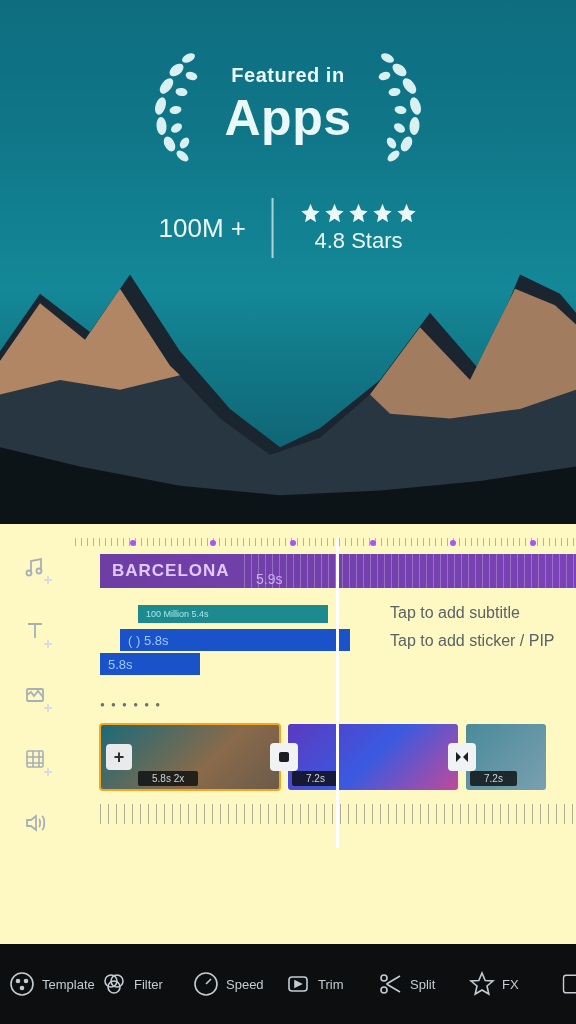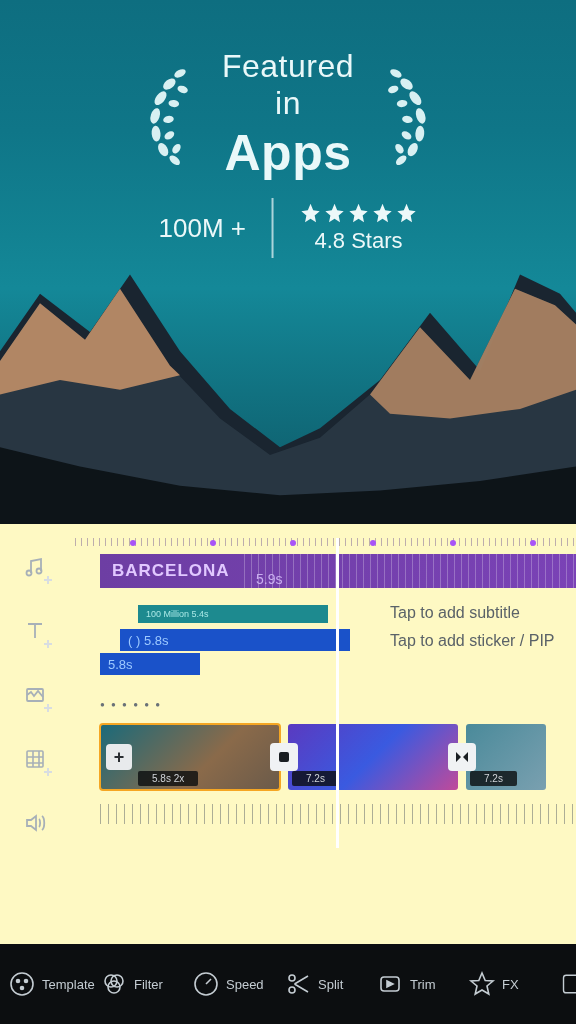--- a/index.html
+++ b/index.html
@@ -39,22 +39,22 @@
   width: 70px;
   height: 115px;
   color: #d8f0f2;
 }
 .laurel-right { transform: scaleX(-1); }
 .featured-text {
   text-align: center;
   color: #e9f8f9;
 }
 .featured-label {
-  font-size: 32px;
-  font-weight: 400;
+  font-size: 20px;
+  font-weight: 700;
   letter-spacing: 0.5px;
 }
 .featured-apps {
   font-size: 50px;
   font-weight: 700;
   letter-spacing: 0.5px;
   margin-top: 2px;
 }
 .stats-row {
   position: absolute;
@@ -550,35 +550,35 @@
   </div>
   <div class="tool-item">
     <svg class="tool-icon" viewBox="0 0 28 28" fill="none" stroke="currentColor" stroke-width="1.6">
         <circle cx="14" cy="14" r="11"></circle>
         <path d="M14 14L19 9"></path>
       </svg>
     <span class="tool-label">Speed</span>
   </div>
   <div class="tool-item">
     <svg class="tool-icon" viewBox="0 0 28 28" fill="none" stroke="currentColor" stroke-width="1.6">
+        <rect x="5" y="7" width="18" height="14" rx="3"></rect>
+        <path d="M11 11l6 3-6 3z" fill="currentColor"></path>
+      </svg>
+    <span class="tool-label">Trim</span>
+  </div>
+  <div class="tool-item">
+    <svg class="tool-icon" viewBox="0 0 28 28" fill="none" stroke="currentColor" stroke-width="1.6">
         <circle cx="8" cy="8" r="3"></circle>
         <circle cx="8" cy="20" r="3"></circle>
         <path d="M24 6L10.5 14M24 22L10.5 14"></path>
       </svg>
     <span class="tool-label">Split</span>
   </div>
   <div class="tool-item">
     <svg class="tool-icon" viewBox="0 0 28 28" fill="none" stroke="currentColor" stroke-width="1.6">
-        <rect x="5" y="7" width="18" height="14" rx="3"></rect>
-        <path d="M11 11l6 3-6 3z" fill="currentColor"></path>
-      </svg>
-    <span class="tool-label">Trim</span>
-  </div>
-  <div class="tool-item">
-    <svg class="tool-icon" viewBox="0 0 28 28" fill="none" stroke="currentColor" stroke-width="1.6">
         <path d="M14 3l3.2 7.5L25 11l-6 5 1.8 8L14 20l-6.8 4L9 16 3 11l7.8-0.5z"></path>
       </svg>
     <span class="tool-label">FX</span>
   </div>
   <div class="tool-item">
     <svg class="tool-icon" viewBox="0 0 28 28" fill="none" stroke="currentColor" stroke-width="1.6">
         <rect x="4" y="4" width="20" height="20" rx="3"></rect>
       </svg>
     <span class="tool-label">D</span>
   </div>

